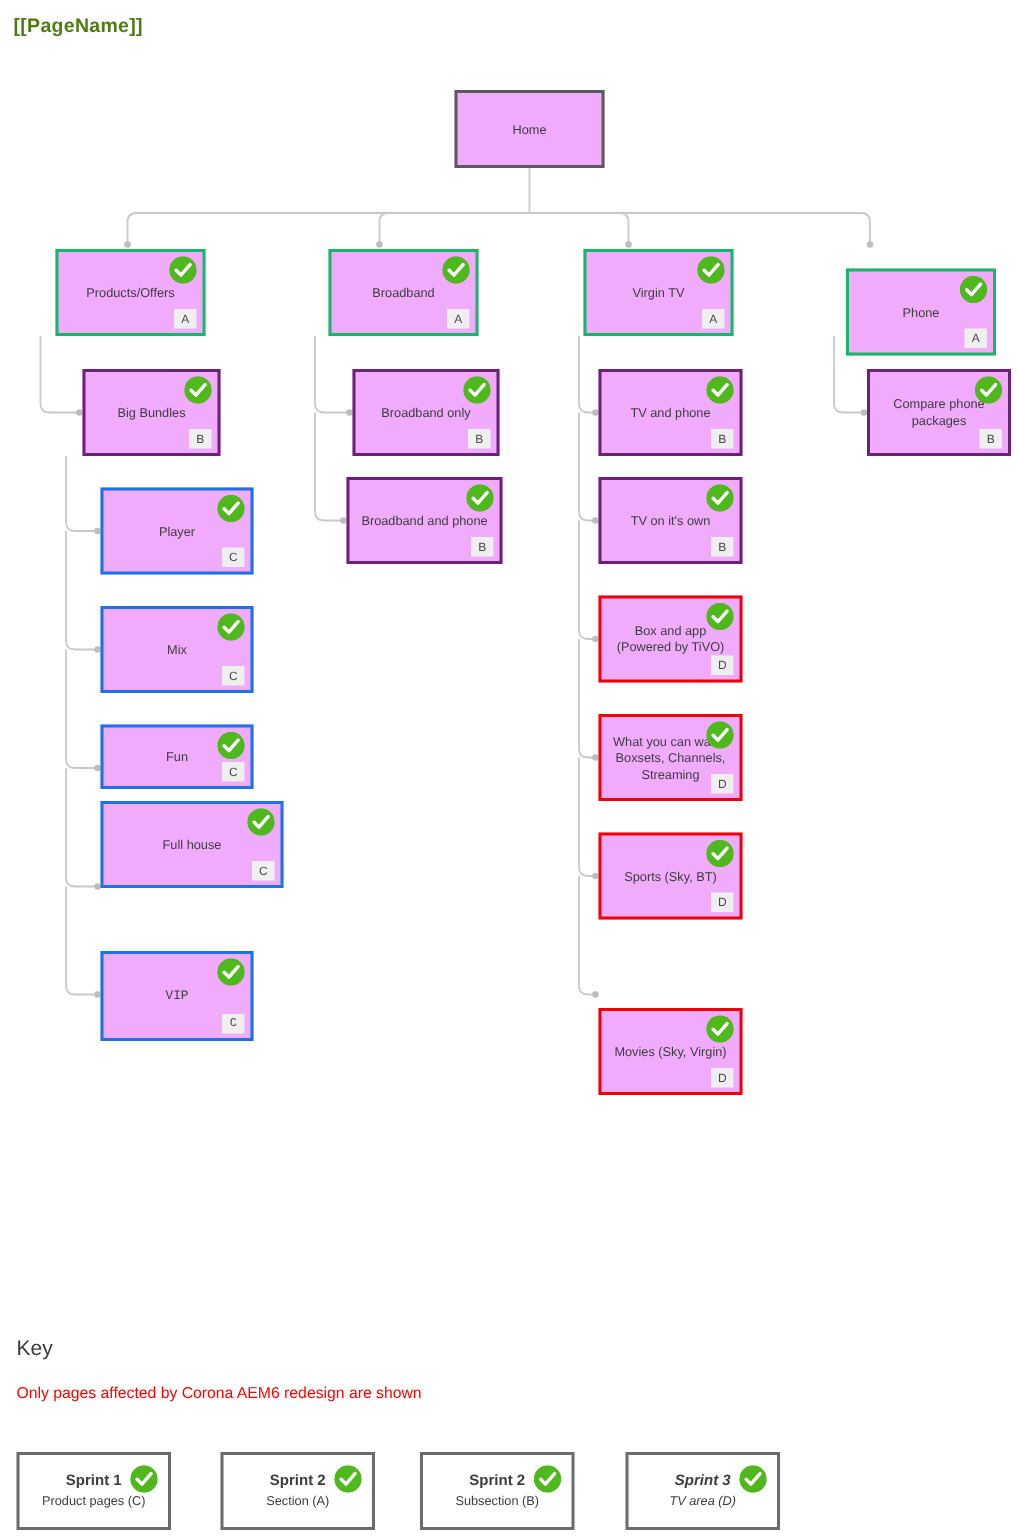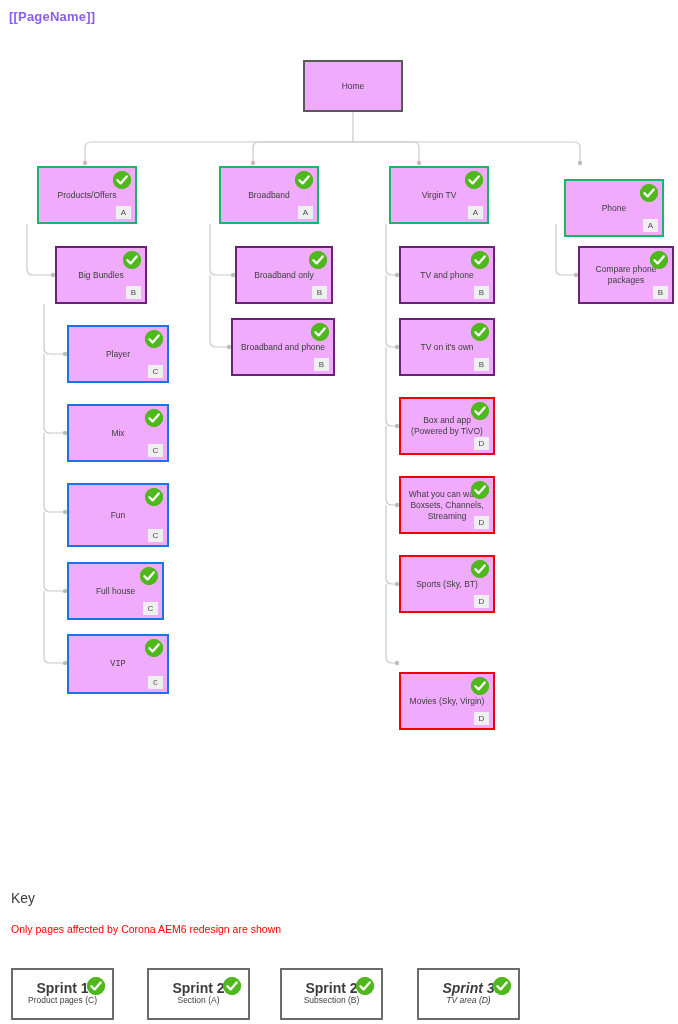--- a/index.html
+++ b/index.html
@@ -9,21 +9,21 @@
     font-family:"Liberation Sans", sans-serif;
     color:#3b3b3b;
     position:relative;
     overflow:hidden;
   }
   #stage{position:absolute;left:0;top:0;width:678px;height:1024px;}
 
   
   #page-title{
     position:absolute;left:9px;top:9px;
-    font-size:13px;font-weight:bold;color:#8b5cf6;
+    font-size:13px;font-weight:bold;color:#4d7c0f;
     letter-spacing:.2px;
     white-space:nowrap;
   }
 
   
   #wires{position:absolute;left:0;top:0;width:678px;height:760px;}
 
   
   .node{
     position:absolute;
@@ -75,21 +75,21 @@
   }
   .legend{
     position:absolute;
     box-sizing:border-box;
     width:103px;height:52px;
     background:#fff;
     border:2px solid #6b6b6b;
     display:flex;flex-direction:column;
     align-items:center;justify-content:center;
   }
-  .legend .l1{font-size:14px;font-weight:bold;color:#3d3d3d;line-height:12px;}
+  .legend .l1{font-size:10px;font-weight:bold;color:#3d3d3d;line-height:12px;}
   .legend .l2{font-size:8.5px;color:#3d3d3d;line-height:12px;}
   .legend .chk{right:7px;top:7px;}
 </style>
 </head>
 <body>
 
 <div id="stage">
 
   <div id="page-title">[[PageName]]</div>
 
@@ -184,31 +184,31 @@
       <div class="node blue" style="left: 67px; top: 404px; width: 102px; height: 58px;">
         <span class="label">Mix</span>
         <span class="chk">
           <svg viewBox="0 0 18 18">
             <circle cx="9" cy="9" r="9" fill="#4fb81c"></circle>
             <path d="M4.4 9.2 L7.6 12.4 L13.7 5.4" stroke="#ffffff" stroke-width="2.3" fill="none" stroke-linecap="round" stroke-linejoin="round"></path>
           </svg>
         </span>
         <span class="tag">C</span>
       </div>
-      <div class="node blue" style="left: 67px; top: 483px; width: 102px; height: 64px;">
+      <div class="node blue" style="left: 67px; top: 483px; width: 102px; height: 43px;">
         <span class="label">Fun</span>
         <span class="chk">
           <svg viewBox="0 0 18 18">
             <circle cx="9" cy="9" r="9" fill="#4fb81c"></circle>
             <path d="M4.4 9.2 L7.6 12.4 L13.7 5.4" stroke="#ffffff" stroke-width="2.3" fill="none" stroke-linecap="round" stroke-linejoin="round"></path>
           </svg>
         </span>
         <span class="tag">C</span>
       </div>
-      <div class="node blue" style="left: 67px; top: 562px; width: 97px; height: 58px;">
+      <div class="node blue" style="left: 67px; top: 534px; width: 122px; height: 58px;">
         <span class="label">Full house</span>
         <span class="chk">
           <svg viewBox="0 0 18 18">
             <circle cx="9" cy="9" r="9" fill="#4fb81c"></circle>
             <path d="M4.4 9.2 L7.6 12.4 L13.7 5.4" stroke="#ffffff" stroke-width="2.3" fill="none" stroke-linecap="round" stroke-linejoin="round"></path>
           </svg>
         </span>
         <span class="tag">C</span>
       </div>
       <div class="node blue" style="left: 67px; top: 634px; width: 102px; height: 60px; font-family: Liberation Mono, monospace;">

